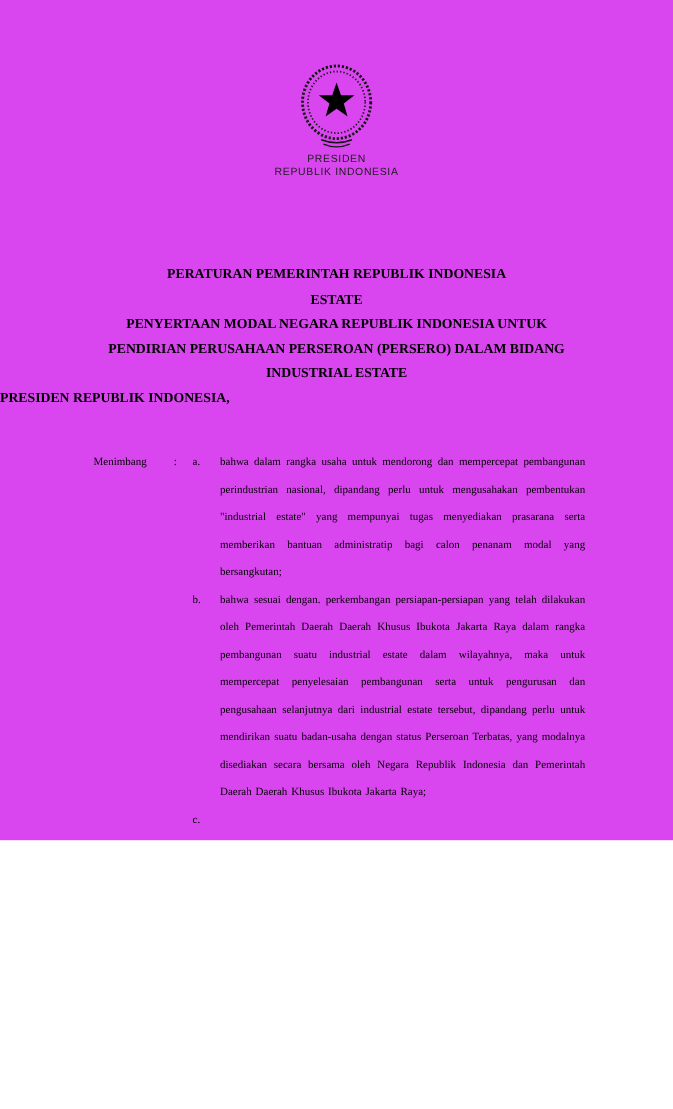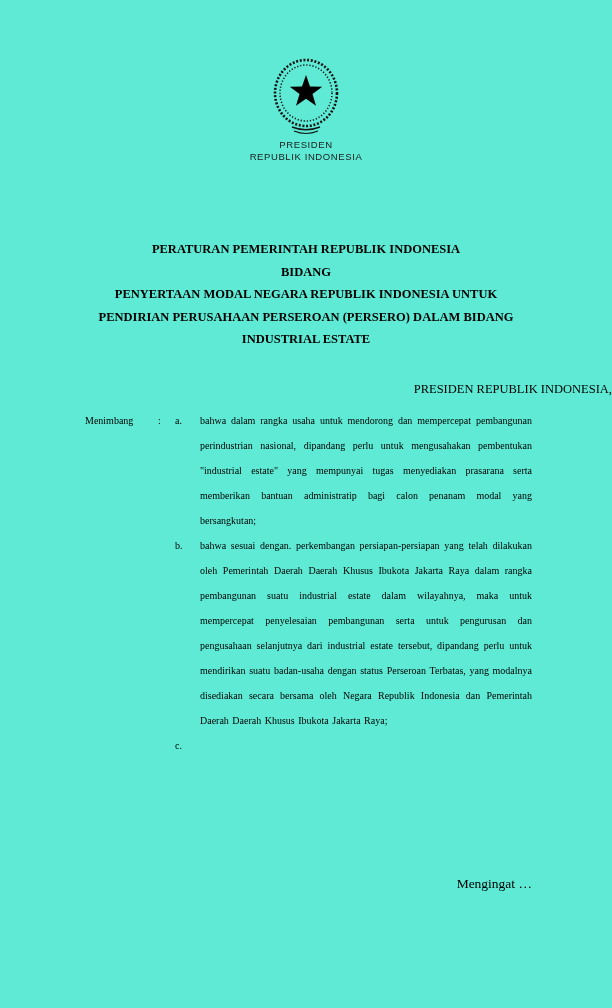--- a/index.html
+++ b/index.html
@@ -3,22 +3,22 @@
 <meta charset="utf-8">
 <style>
   html, body {
     margin: 0;
     padding: 0;
     background: #ffffff;
   }
   .page {
     position: relative;
     width: 612px;
-    height: 1008px;
-    background: #5eead4;
+    height: 764px;
+    background: #d946ef;
     color: #000000;
     font-family: "Liberation Serif", serif;
     overflow: hidden;
   }
   .emblem-wrap {
     position: absolute;
     top: 58px;
     left: 0;
     width: 100%;
     display: flex;
@@ -45,25 +45,25 @@
     font-weight: bold;
     font-size: 12.5px;
     line-height: 22.5px;
     margin-top: 32px;
   }
   .title-block div {
     margin: 0;
   }
   .salutation {
     position: absolute;
-    top: 382px;
+    top: 354px;
     left: 0;
     width: 100%;
-    text-align: right;
-    font-weight: normal;
+    text-align: left;
+    font-weight: bold;
     font-size: 12.5px;
   }
   .considerations {
     position: absolute;
     top: 408px;
     left: 85px;
     width: 447px;
     font-size: 10px;
     line-height: 25px;
     display: grid;
@@ -100,21 +100,21 @@
     </svg>
   </div>
 
   <div class="institution">
     <div>PRESIDEN</div>
     <div>REPUBLIK INDONESIA</div>
   </div>
 
   <div class="title-block">
     <div>PERATURAN PEMERINTAH REPUBLIK INDONESIA</div>
-    <div>BIDANG</div>
+    <div>ESTATE</div>
     <div>PENYERTAAN MODAL NEGARA REPUBLIK INDONESIA UNTUK PENDIRIAN PERUSAHAAN PERSEROAN (PERSERO) DALAM BIDANG INDUSTRIAL ESTATE</div>
   </div>
 
   <div class="salutation">PRESIDEN REPUBLIK INDONESIA,</div>
 
   <div class="considerations">
     <div class="c-label">Menimbang</div>
     <div class="c-colon">:</div>
     <div class="c-marker">a.</div>
     <div class="c-text">bahwa dalam rangka usaha untuk mendorong dan mempercepat pembangunan perindustrian nasional, dipandang perlu untuk mengusahakan pembentukan "industrial estate" yang mempunyai tugas menyediakan prasarana serta memberikan bantuan administratip bagi calon penanam modal yang bersangkutan;</div>

